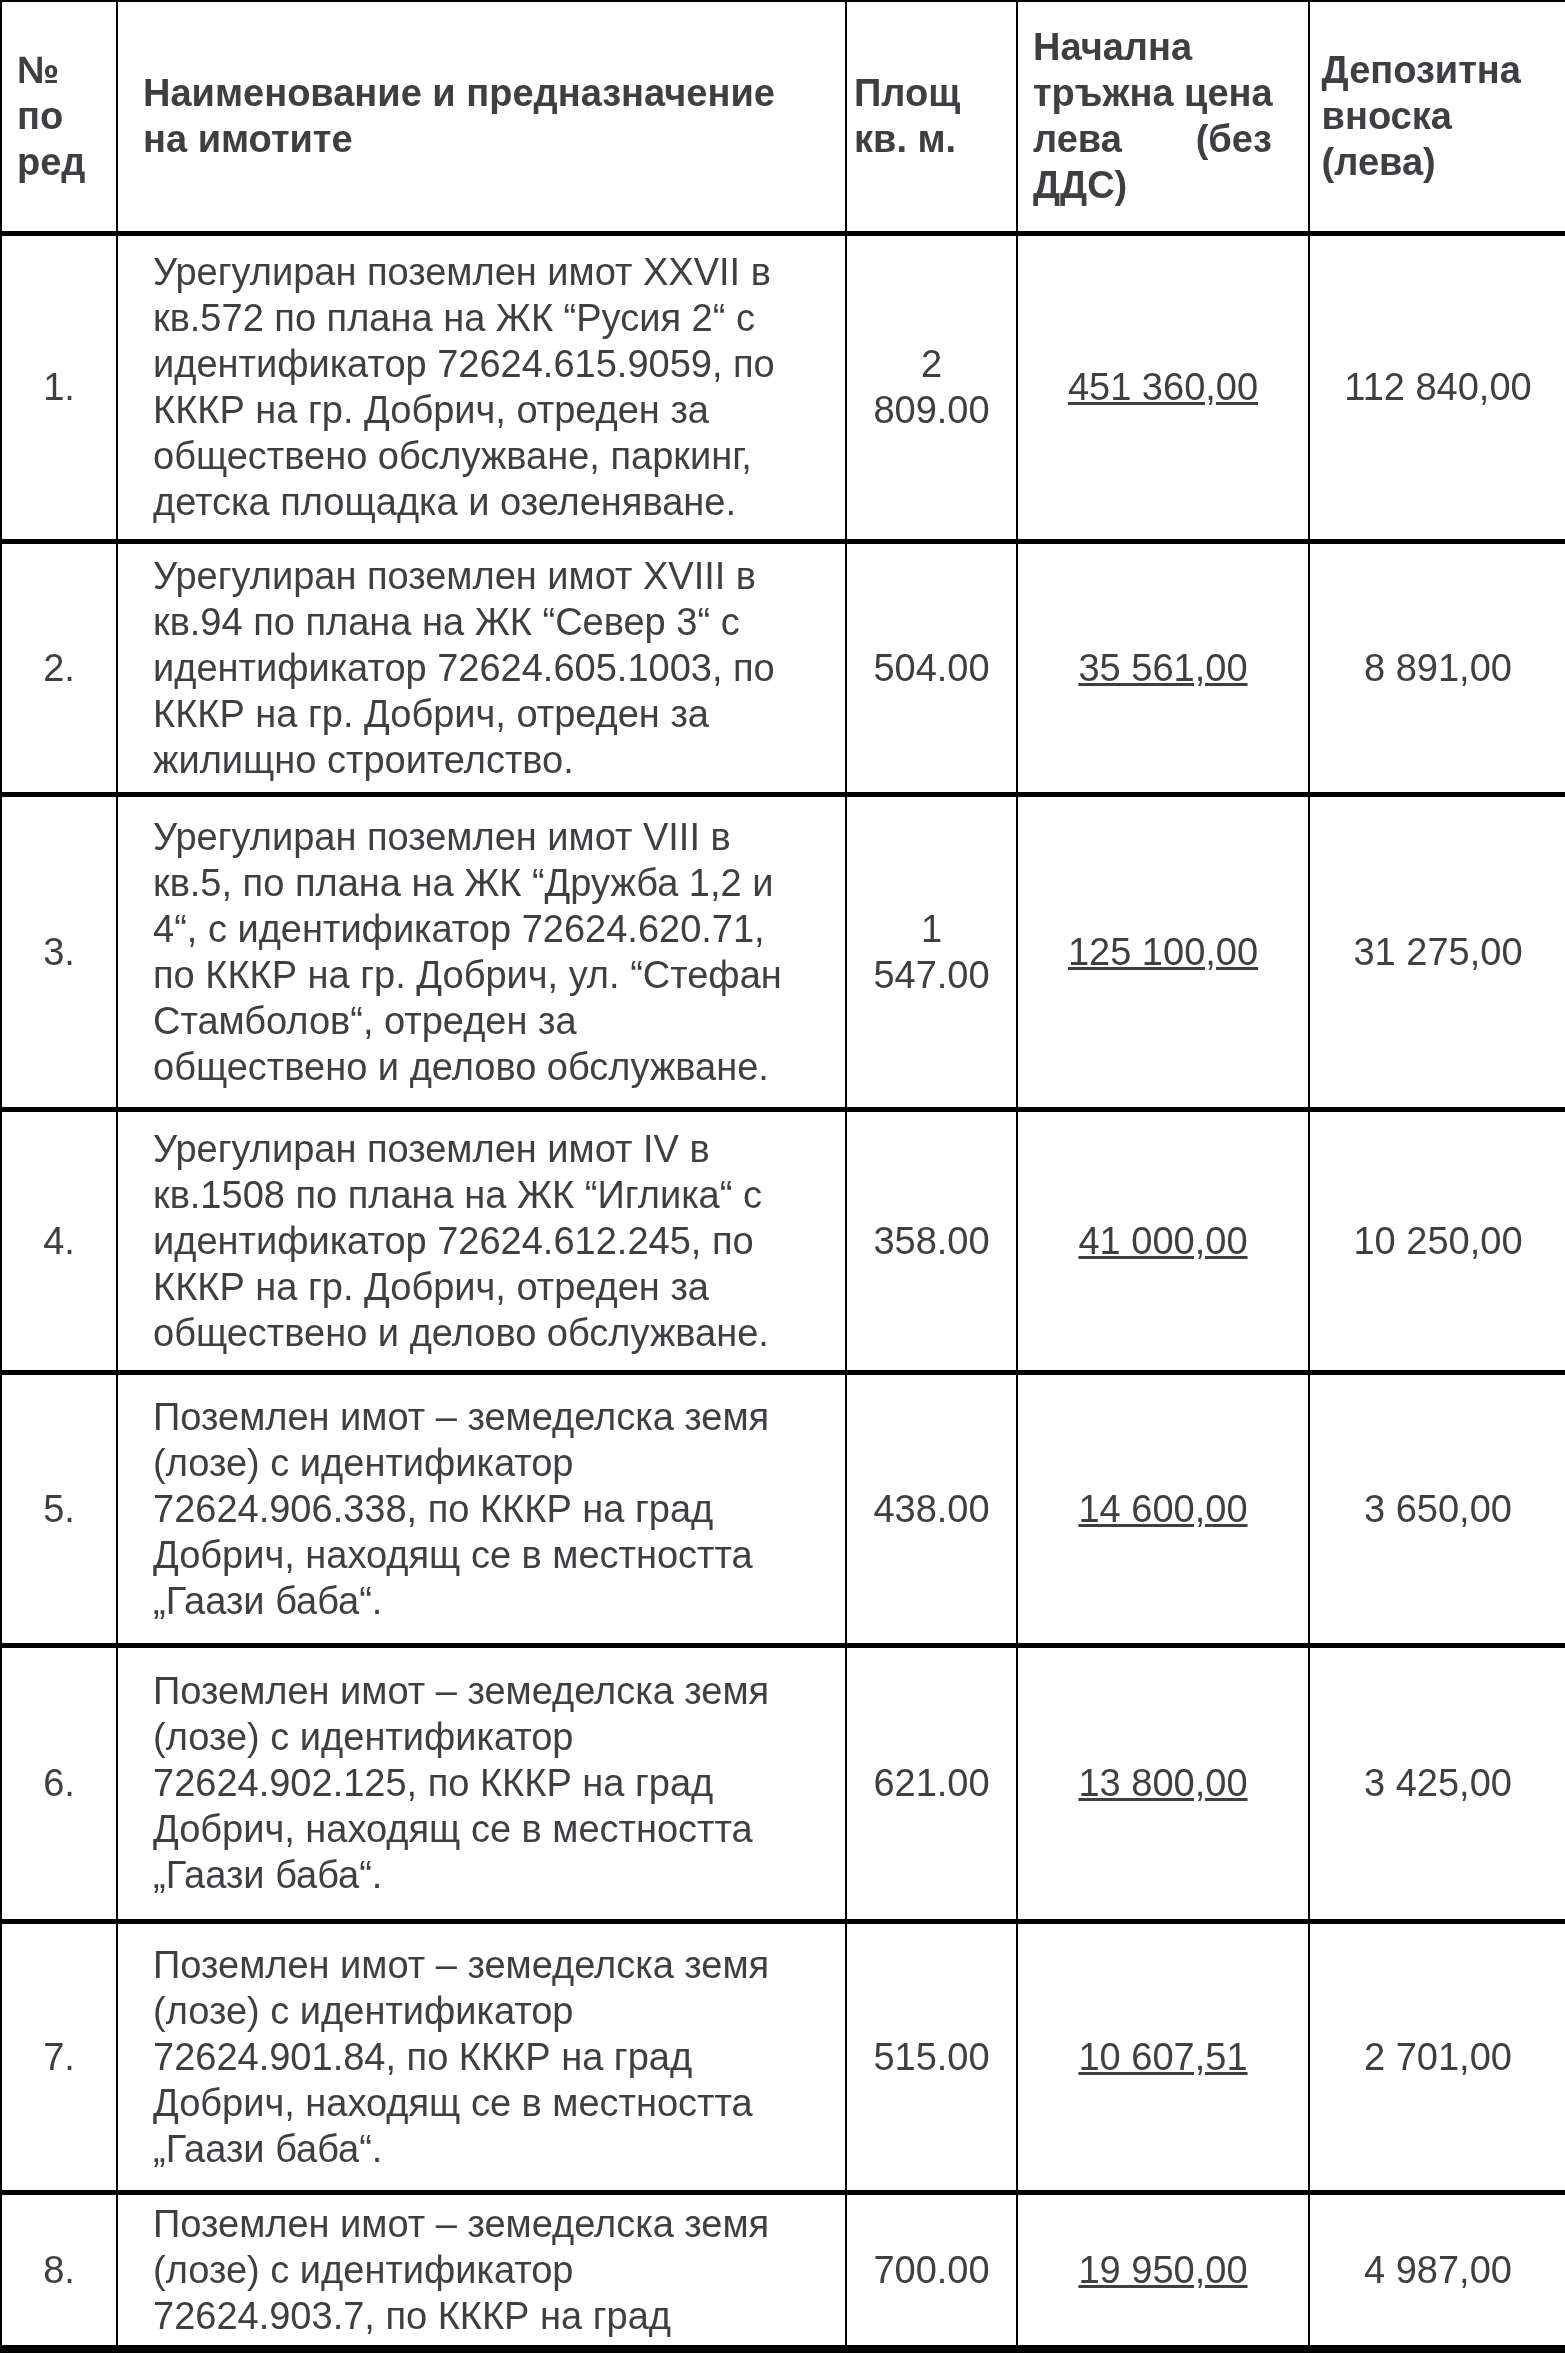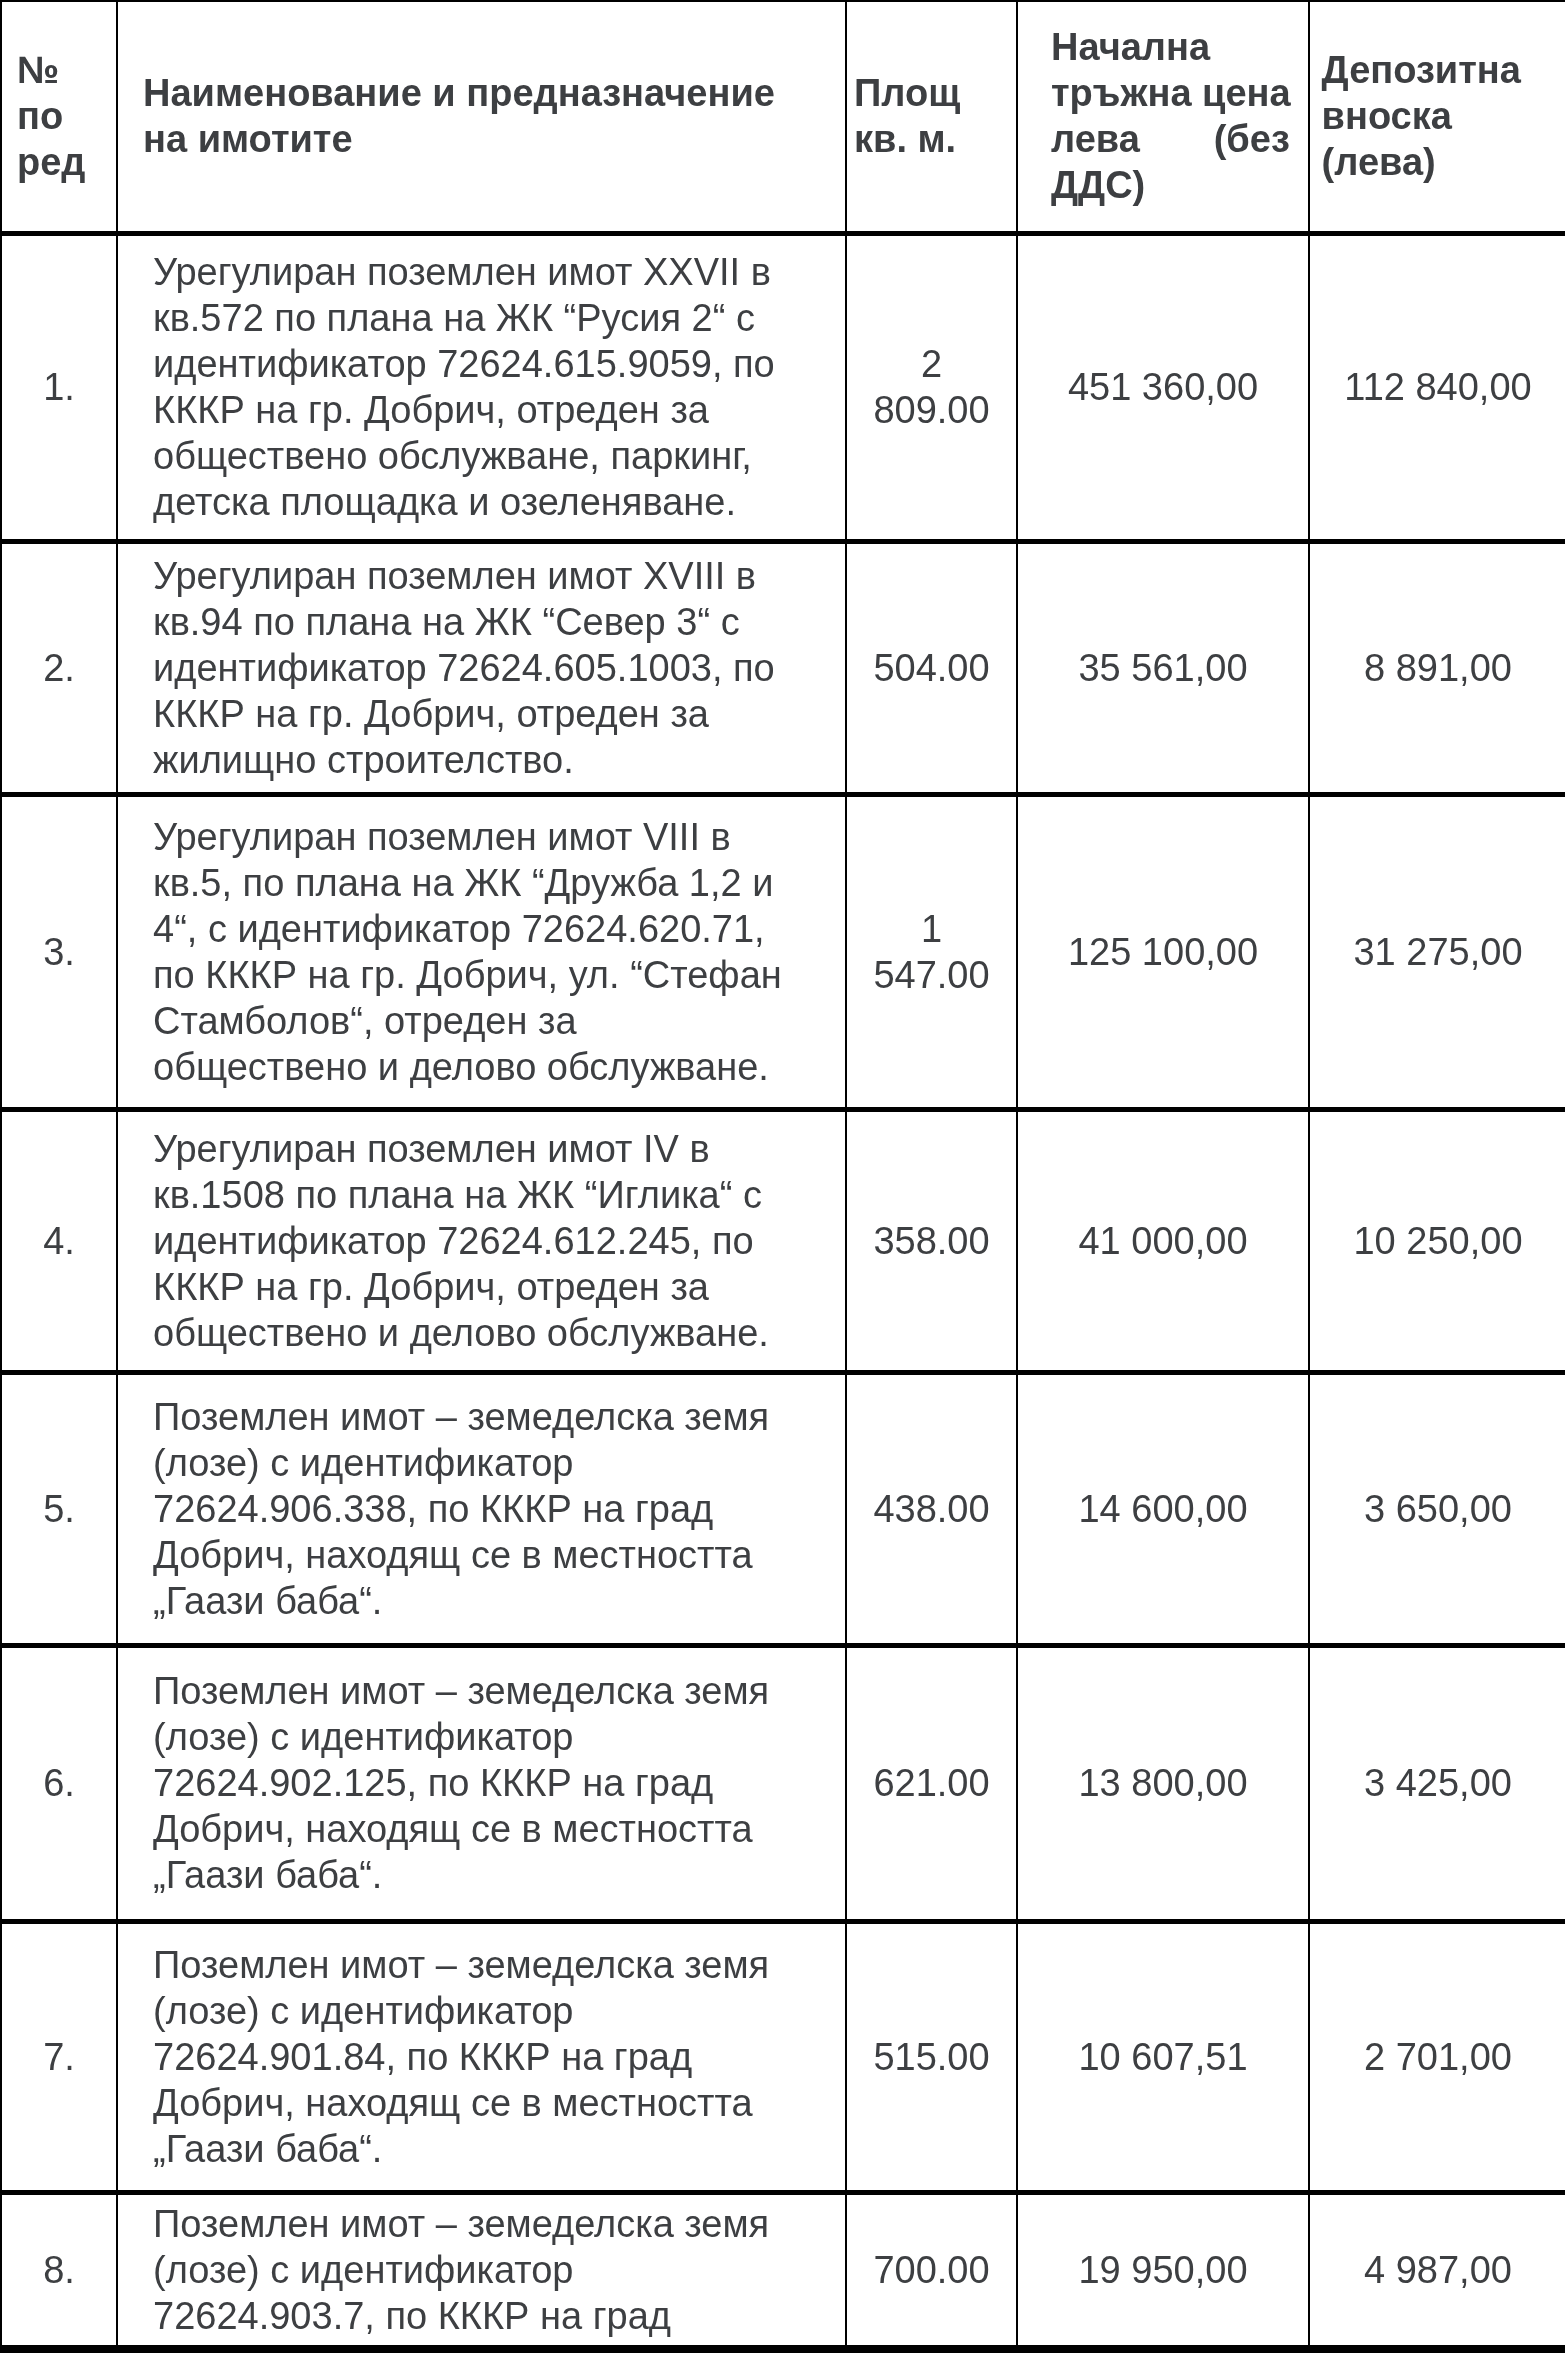--- a/index.html
+++ b/index.html
@@ -30,28 +30,28 @@
     line-height: 46px;
     vertical-align: middle;
     overflow: hidden;
   }
   thead td { font-weight: bold; }
 
   
   .h-num     { text-align: left; padding-left: 15px; white-space: pre-line; }
   .h-name    { text-align: left; padding-left: 25px; padding-right: 30px; white-space: pre-line; }
   .h-area    { text-align: left; padding-left: 7px; white-space: pre-line; }
-  .h-price   { text-align: left; padding-left: 33px; padding-right: 10px; white-space: pre-wrap; }
+  .h-price   { text-align: left; padding-left: 15px; padding-right: 10px; white-space: pre-wrap; }
   .h-deposit { text-align: left; padding-left: 11.6px; white-space: pre-line; }
 
   
   .c-num     { text-align: center; }
   .c-desc    { text-align: left; padding-left: 35px; padding-right: 16.6px; white-space: pre-line; }
   .c-area    { text-align: center; white-space: pre-line; }
-  .c-price   { text-align: center; }
+  .c-price   { text-align: center; text-decoration: underline; }
   .c-deposit { text-align: center; }
 
   tr.r-head { height: 232px; }
   tr.r-1 { height: 308px; }
   tr.r-2 { height: 253px; }
   tr.r-3 { height: 315px; }
   tr.r-4 { height: 263px; }
   tr.r-5 { height: 273px; }
   tr.r-6 { height: 276px; }
   tr.r-7 { height: 271px; }

